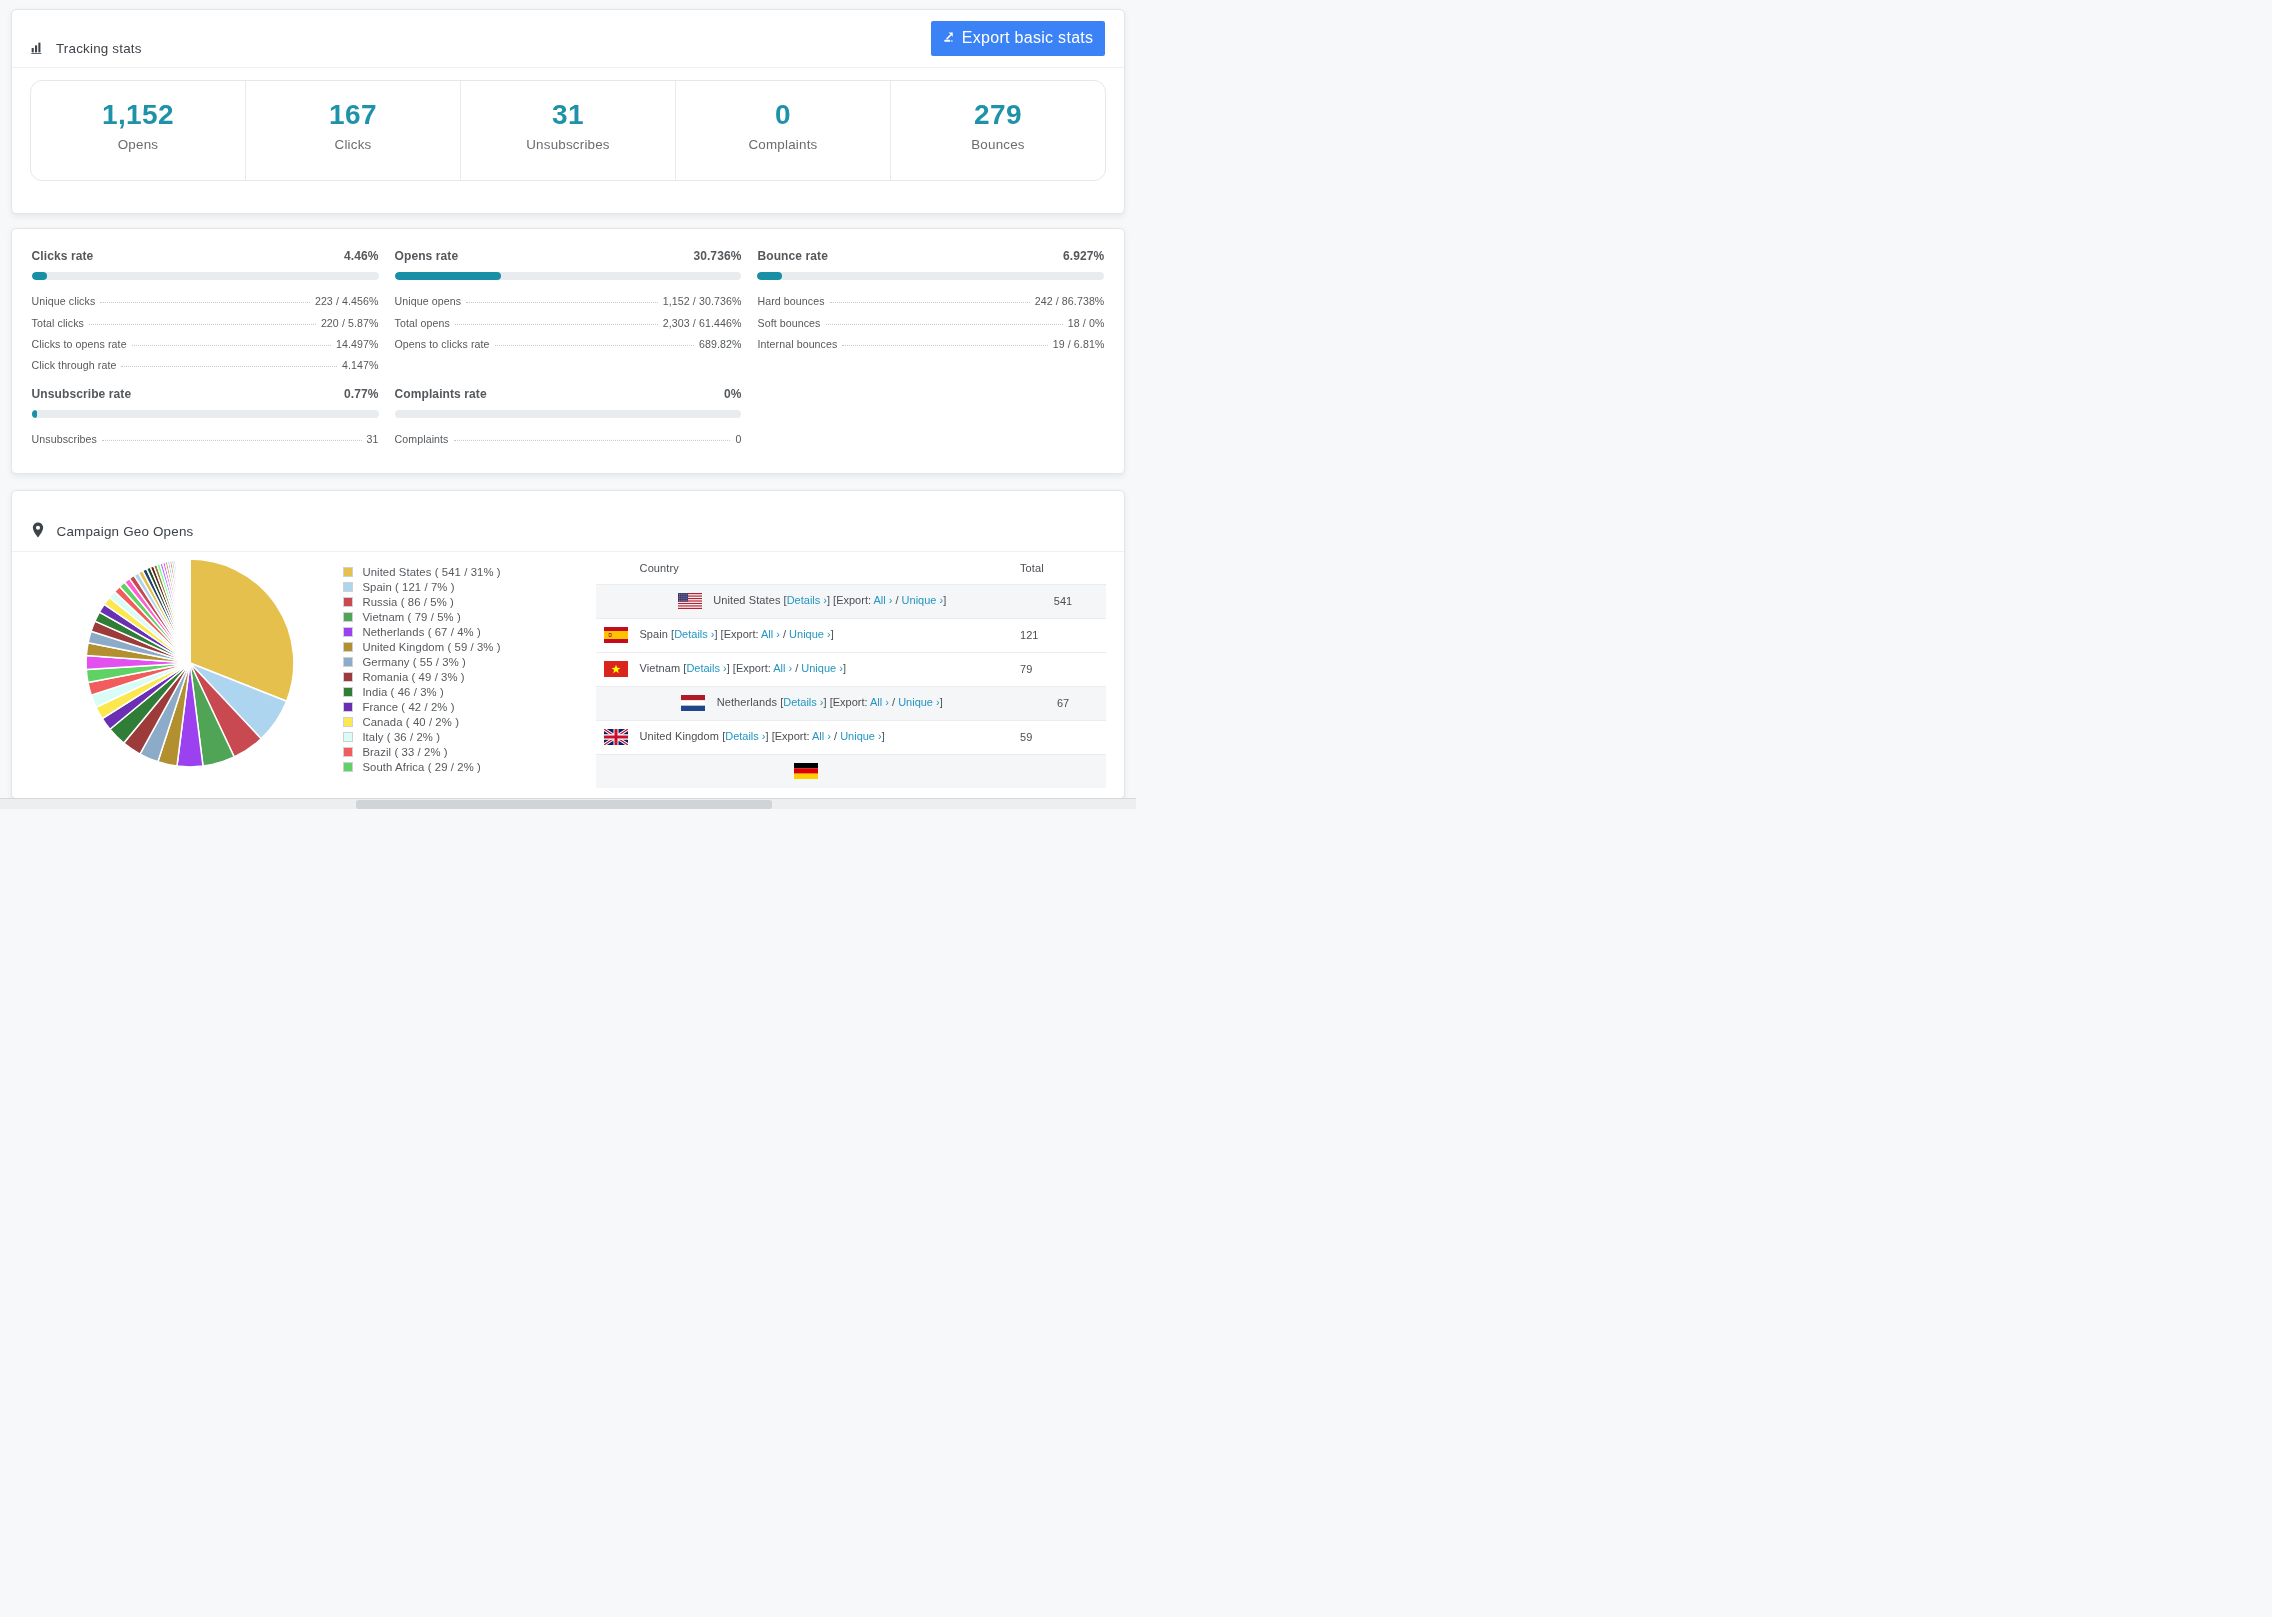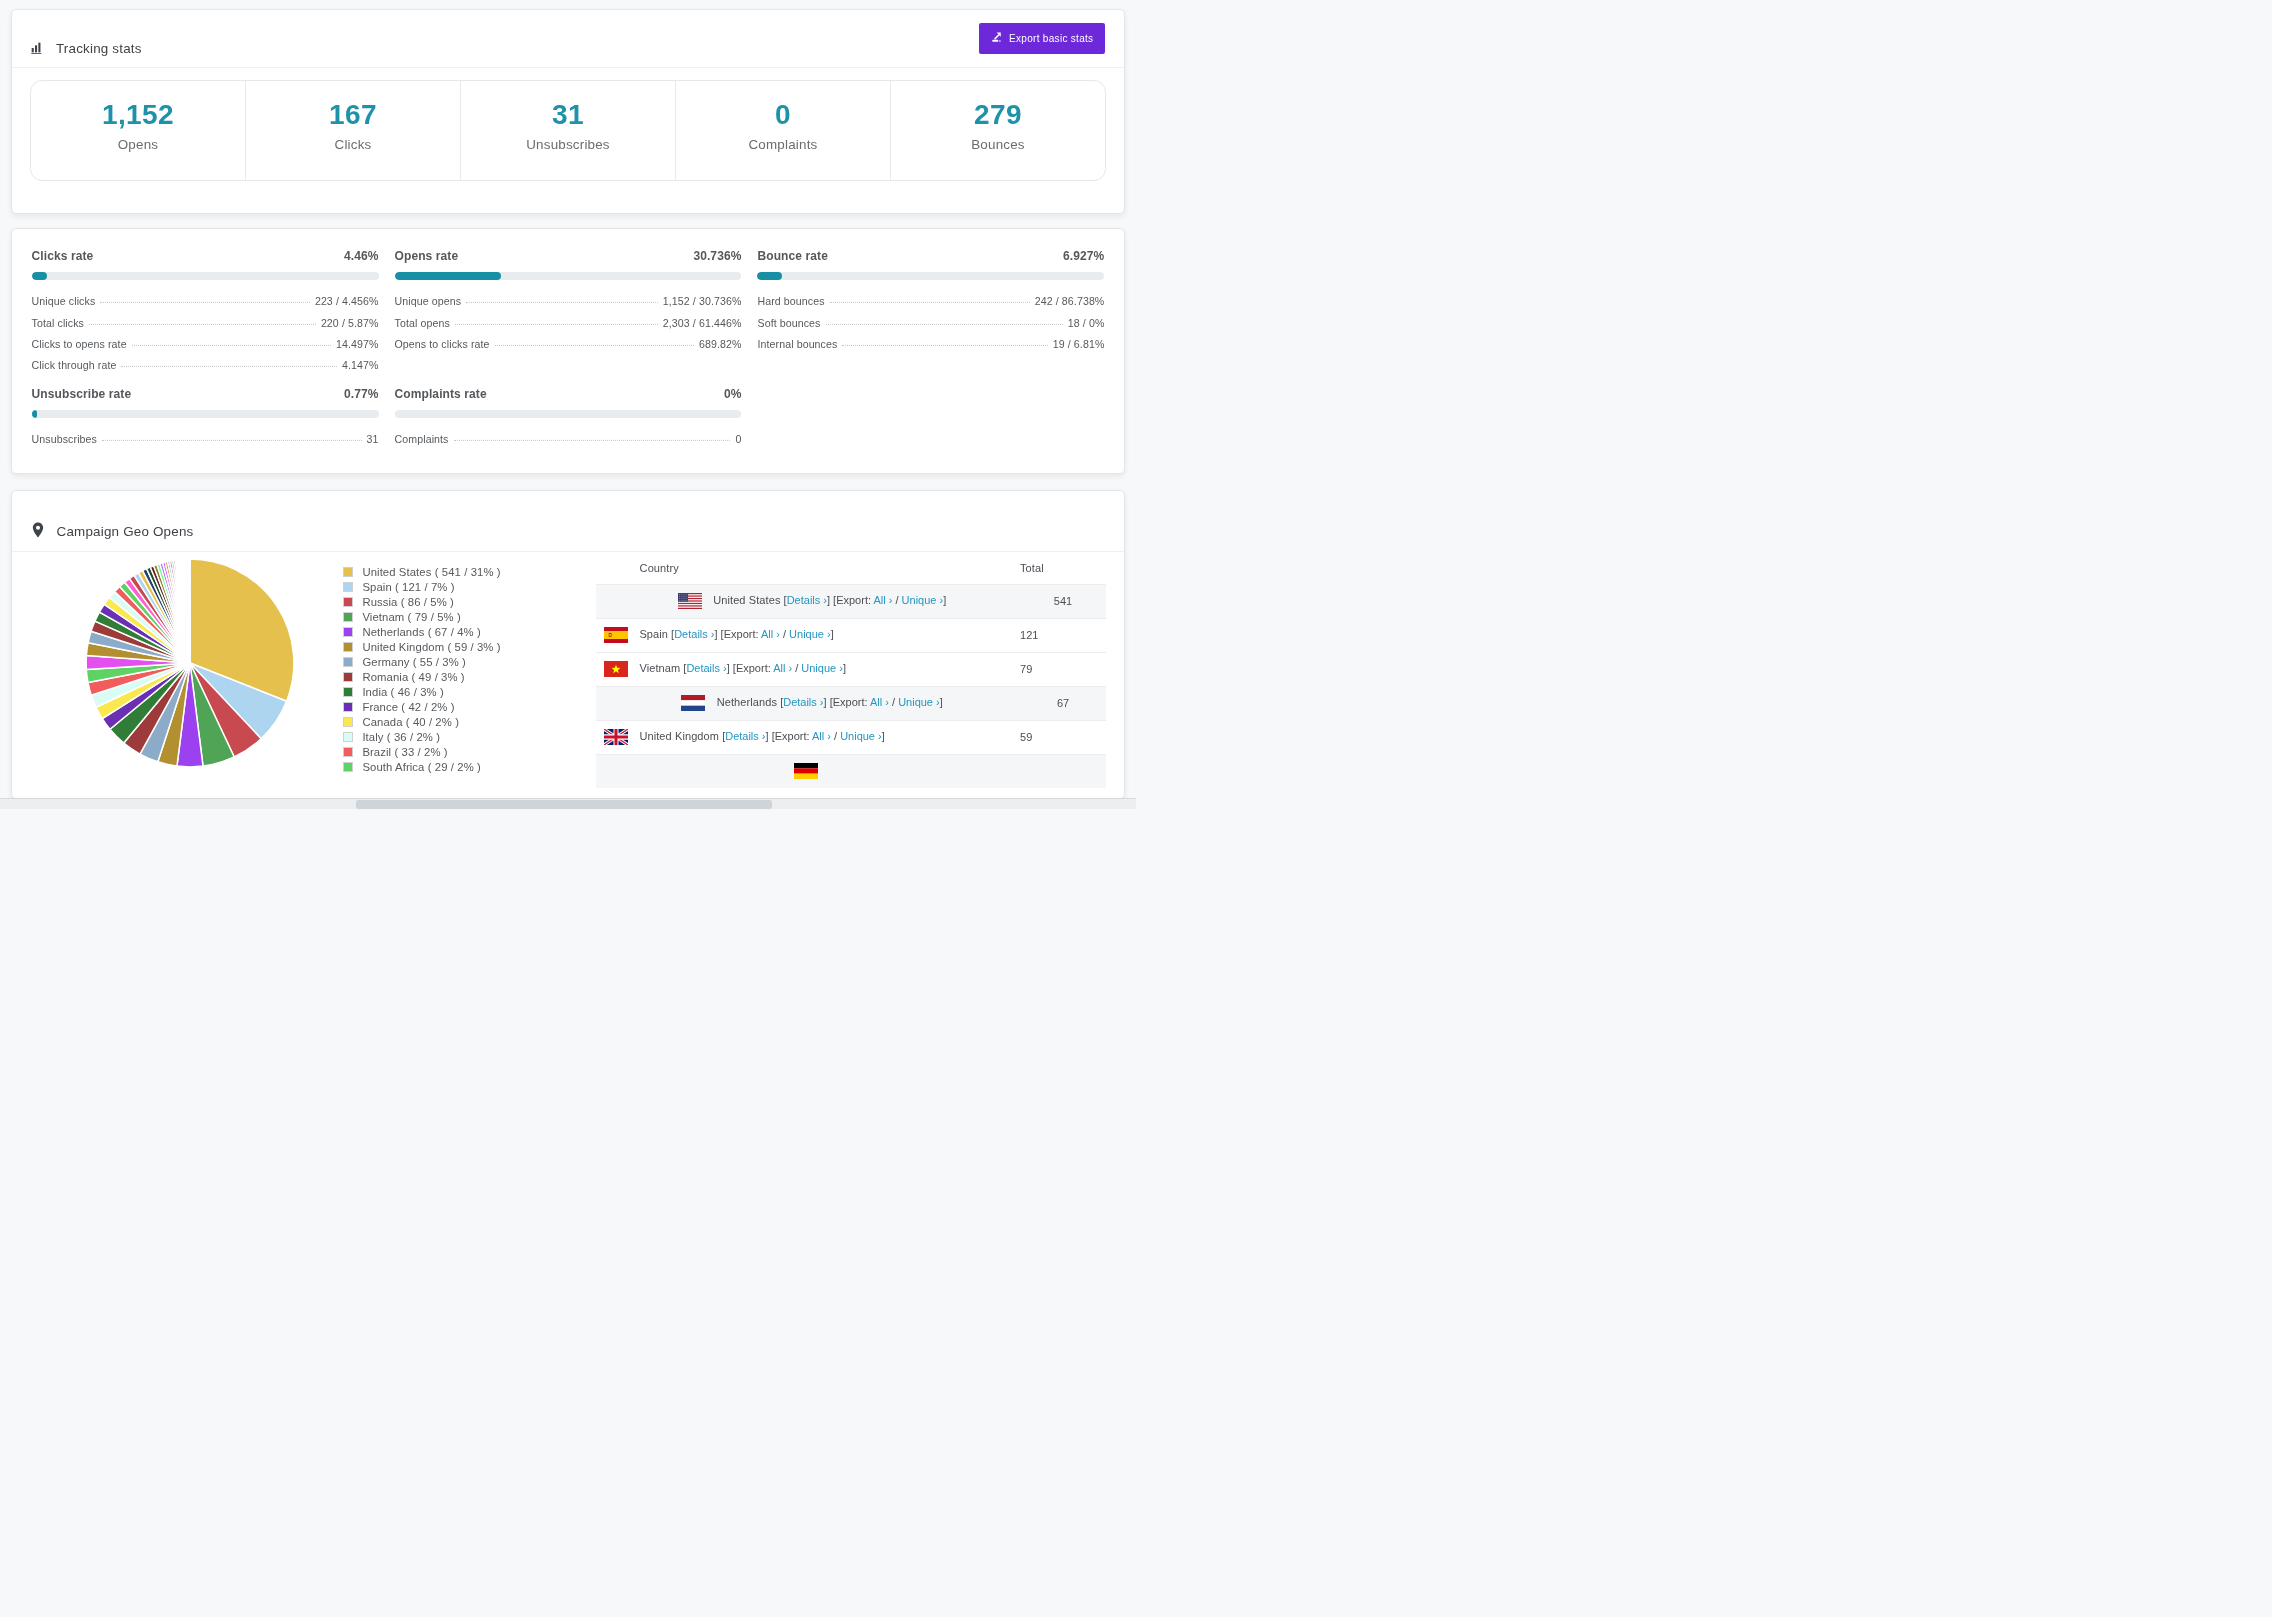--- a/index.html
+++ b/index.html
@@ -18,21 +18,21 @@
     display:flex; align-items:center; justify-content:space-between;
     padding:10px 19px; min-height:49px; border-bottom:0.7px solid #eef0f2;
   }
   .card-title { display:flex; align-items:center; gap:12px;
     font-size:13.4px; color:#3e4349; letter-spacing:0.2px; font-weight:500;margin-top:21px; }
   .card-title svg { flex:0 0 auto; }
 
   
   .export-btn {
     display:flex; align-items:center; gap:6.4px; border:none; cursor:pointer;
-    background:#6d28d9; color:#fff; font-family:inherit; font-size:10px;
+    background:#3b82f6; color:#fff; font-family:inherit; font-size:16px;
     letter-spacing:0.3px; padding:8.5px 12px; border-radius:2.1px;
   }
   .stats-row {
     display:flex; margin:12px 18.4px 32px; border:0.7px solid #e5e8ea;
     border-radius:12px; overflow:hidden; background:#fff;
   }
   .stat-cell { flex:1; text-align:center; padding:18.4px 0 28px; border-right:0.7px solid #e8eaec; }
   .stat-cell:last-child { border-right:none; }
   .stat-value { font-size:28px; font-weight:700; color:#1e92a8; letter-spacing:0.4px; }
   .stat-label { margin-top:5.6px; font-size:13.4px; color:#696d71; letter-spacing:0.2px;text-align:center; }

